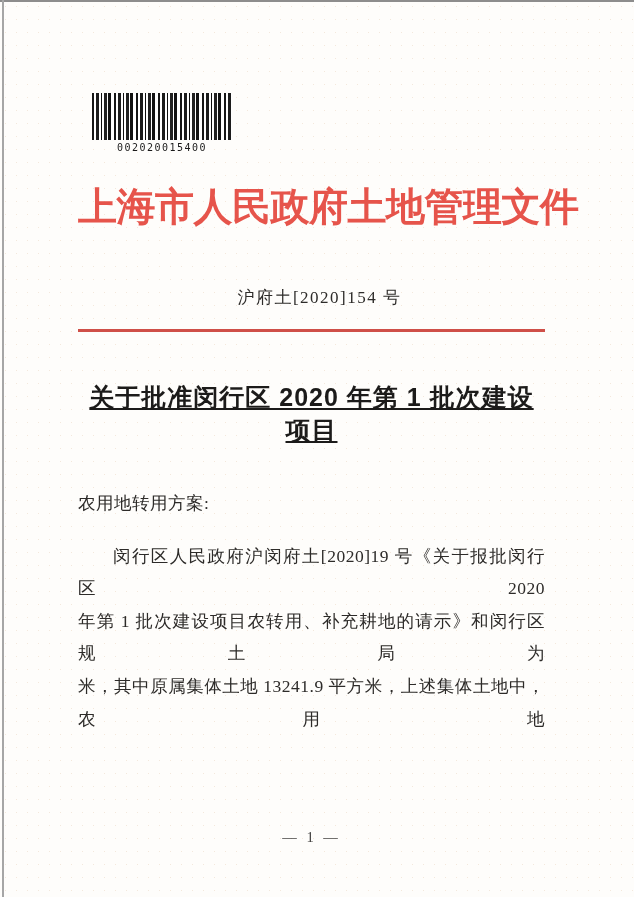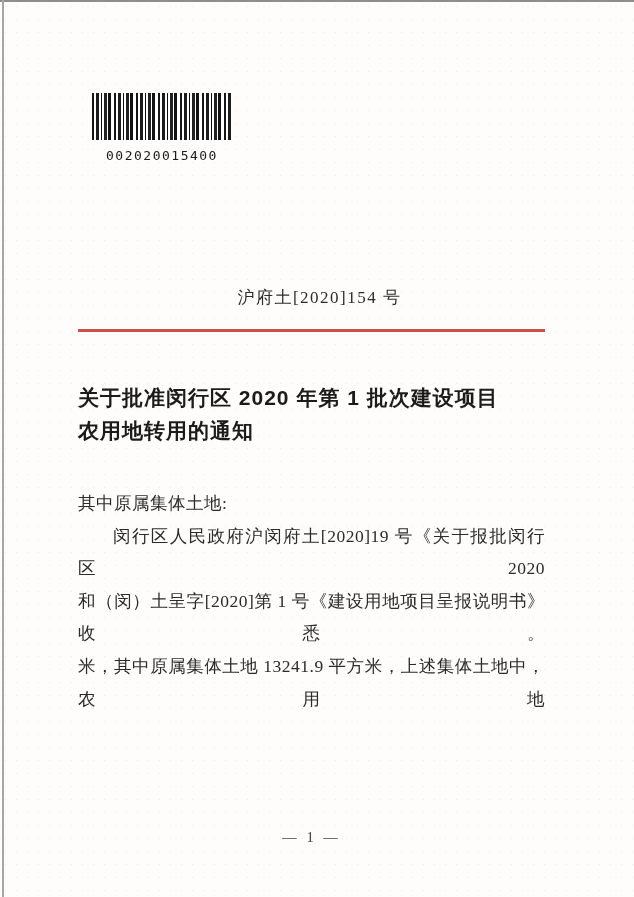--- a/index.html
+++ b/index.html
@@ -39,23 +39,23 @@
       #1c1c1c 4px, #1c1c1c 7px,
       #ffffff 7px, #ffffff 9px,
       #101010 9px, #101010 10px,
       #ffffff 10px, #ffffff 12px,
       #222222 12px, #222222 15px,
       #ffffff 15px, #ffffff 16px,
       #121212 16px, #121212 19px,
       #ffffff 19px, #ffffff 22px);
   }
   .barcode-number {
-    margin-top: 8px;
+    margin-top: 2px;
     font-family: "DejaVu Sans Mono", "Liberation Mono", monospace;
-    font-size: 13px;
+    font-size: 10px;
     letter-spacing: 1.5px;
     color: #1a1a1a;
     text-align: center;
     white-space: nowrap;
   }
   
   .content {
     position: absolute;
     left: 78px;
     width: 467px;
@@ -89,39 +89,41 @@
     top: 329px;
     left: 0;
     width: 100%;
     height: 3px;
     background: #cf4f48;
   }
   .subject {
     position: absolute;
     top: 381px;
     left: 0; right: 0;
+    text-align: center;
     font-family: "Liberation Sans", "DejaVu Sans", sans-serif;
     font-weight: 700;
-    font-size: 21px;
+    font-size: 25px;
     line-height: 33px;
     letter-spacing: 1px;
     color: #1c1b1a;
+    text-decoration: underline;
   }
   .body-text {
     position: absolute;
     top: 487px;
     left: 0;
     width: 467px;
     font-size: 17.5px;
     line-height: 32.6px;
     letter-spacing: 0.5px;
     color: #2d2b29;
   }
   .body-line { white-space: nowrap; }
-  .body-line.indent { text-indent: 2em; }
+  .body-line.indent { text-indent: 2em; margin-top: 20px; }
   .body-line.fill {
     white-space: normal;
     text-align: justify;
     text-align-last: justify;
   }
   .page-number {
     position: absolute;
     top: 829px;
     left: 0; right: 0;
     text-align: center;
@@ -138,34 +140,34 @@
   <div class="edge-top"></div>
   <div class="edge-left"></div>
 
   <div class="barcode-block">
     <div class="barcode-bars"></div>
     <div class="barcode-number">002020015400</div>
   </div>
 
   <div class="content">
 
+    <div class="masthead">上海市人民政府土地管理文件</div>
 
     <div class="doc-number">沪府土[2020]154 号</div>
 
     <div class="red-rule"></div>
 
     <div class="subject">
       <div>关于批准闵行区 2020 年第 1 批次建设项目</div>
-      <div>农用地转用的通知</div>
     </div>
 
     <div class="body-text">
-      <div class="body-line">其中原属集体土地:</div>
+      <div class="body-line">农用地转用方案:</div>
       <div class="body-line indent fill">闵行区人民政府沪闵府土[2020]19 号《关于报批闵行区 2020</div>
-      <div class="body-line fill">和（闵）土呈字[2020]第 1 号《建设用地项目呈报说明书》收悉。</div>
+      <div class="body-line fill">年第 1 批次建设项目农转用、补充耕地的请示》和闵行区规土局为</div>
       <div class="body-line fill">米，其中原属集体土地 13241.9 平方米，上述集体土地中，农用地</div>
 
     </div>
 
     <div class="page-number">— 1 —</div>
 
   </div>
 </div>
 
 </body></html>

